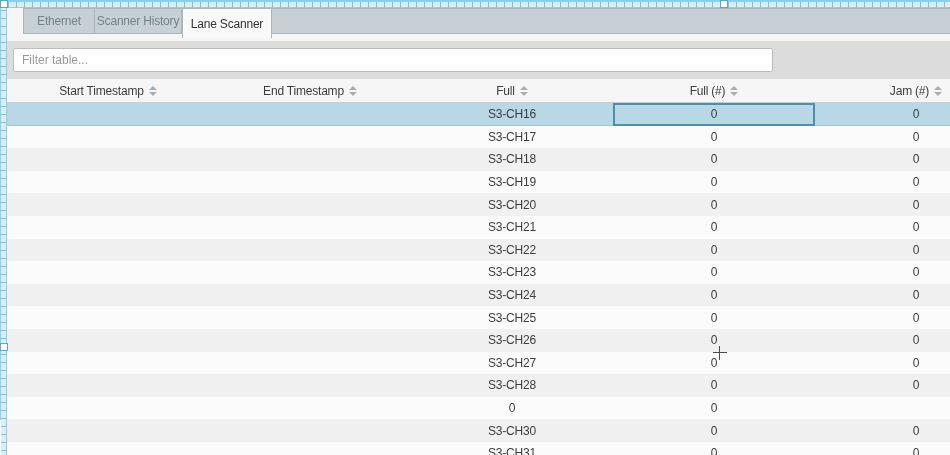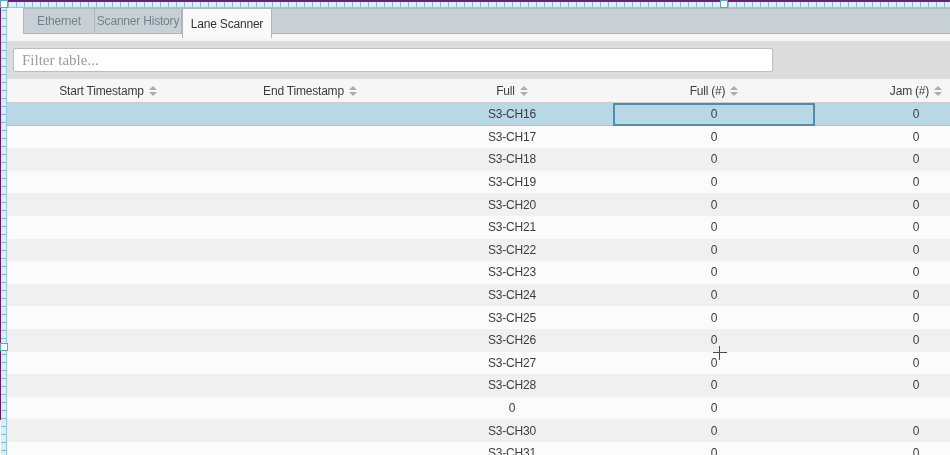--- a/index.html
+++ b/index.html
@@ -1,18 +1,18 @@
 <!DOCTYPE html>
 <html><head>
 <meta charset="utf-8">
 <style>
   * { margin:0; padding:0; box-sizing:border-box; }
   html,body { width:950px; height:455px; overflow:hidden; background:#ffffff;
     font-family:"Liberation Sans", sans-serif; }
-  .stage { position:relative; width:950px; height:420px; background:#701a75; }
+  .stage { position:relative; width:950px; height:420px; background:#7dd3fc; }
 
   
   .ruler-top { position:absolute; left:0; top:2px; width:950px; height:6px;
     background-color:#d9eef7;
     background-image:repeating-linear-gradient(90deg, rgba(90,170,203,.7) 0 1px, rgba(0,0,0,0) 1px 8px);
     border-bottom:1px solid #93cce2; }
   .ruler-left { position:absolute; left:1px; top:2px; width:6px; height:453px;
     background-color:#d9eef7;
     background-image:repeating-linear-gradient(180deg, rgba(90,170,203,.7) 0 1px, rgba(0,0,0,0) 1px 8px);
     border-right:1px solid #93cce2; }
@@ -37,21 +37,21 @@
   .tab.t1 { left:87px; width:88px; }
   .tab.active { left:175px; width:90px; height:30px; background:#f9f9f9;
     border-bottom:none; color:#333; z-index:3; }
 
   .subband { height:7px; background:#f6f6f6; }
 
   
   .filterbar { height:38px; background:#dcdcdc; position:relative; }
   .filter-input { position:absolute; left:6px; top:7px; width:760px; height:24px;
     border:1px solid #bdbdbd; border-radius:2px; background:#fff; padding:0 8px;
-    font-family:Liberation Serif, serif; font-size:15px; color:#444; outline:none; }
+    font-family:Liberation Sans, sans-serif; font-size:12px; color:#444; outline:none; }
   .filter-input::placeholder { color:#9a9a9a; }
 
   
   .thead { display:flex; height:24px; background:#f6f6f6;
     border-bottom:1px solid #cdcdcd; }
   .th { flex:0 0 202px; width:202px; display:flex; align-items:center;
     justify-content:center; gap:5px; font-size:12px; letter-spacing:-0.2px;
     color:#3d3d3d; cursor:default; }
   .sort { display:inline-flex; flex-direction:column; gap:2px; }
   .sort i { display:block; width:0; height:0;

